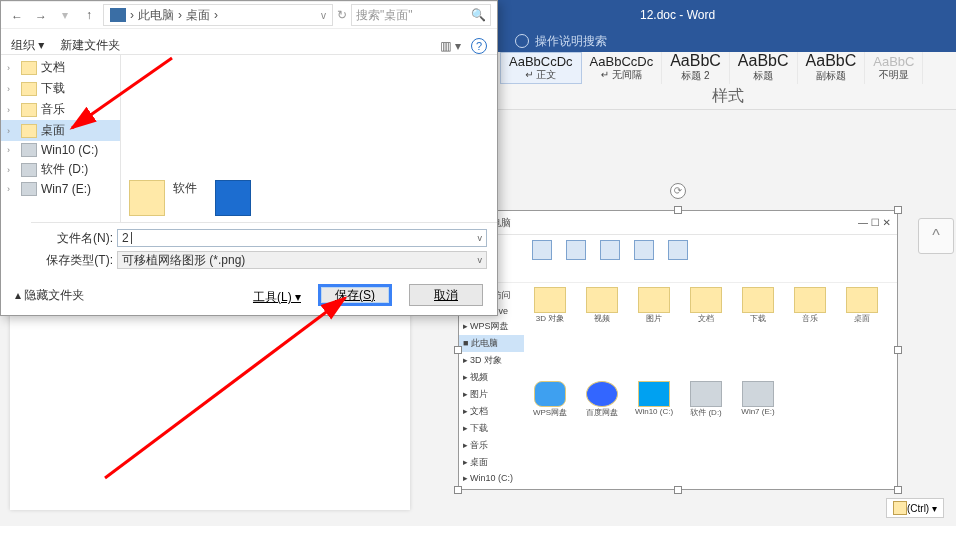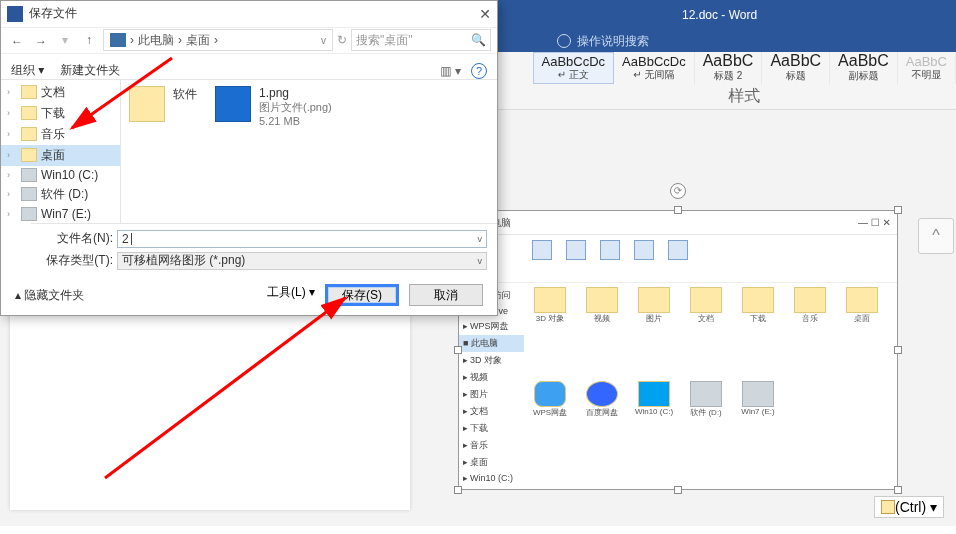--- a/index.html
+++ b/index.html
@@ -1,19 +1,19 @@
 <!DOCTYPE html>
 <html><head>
 <meta charset="utf-8">
 <style>
 * { margin: 0; padding: 0; box-sizing: border-box; font-family: "Microsoft YaHei", "Segoe UI", sans-serif; }
 body { width: 956px; height: 534px; background: #fff; position: relative; overflow: hidden; }
 
 
-.word-app { position: absolute; left: 0; top: 0; width: 956px; height: 526px; background: #f3f3f3; padding-left: 42px; }
+.word-app { position: absolute; left: 0; top: 0; width: 956px; height: 526px; background: #f3f3f3; }
 .word-title { height: 30px; background: #2b579a; color: #fff; font-size: 12px; display: flex; align-items: center; padding-left: 640px; }
 .word-tell { height: 22px; background: #2b579a; color: #c9d9ef; font-size: 12px; display: flex; align-items: center; padding-left: 515px; gap: 6px; }
 .word-tell .bulb { width: 14px; height: 14px; border: 1px solid #c9d9ef; border-radius: 50%; }
 .ribbon { height: 58px; background: #f5f5f5; border-bottom: 1px solid #dcdcdc; display: flex; }
 .ribbon-left { width: 500px; }
 .ribbon-right { flex: 1; display: flex; flex-direction: column; }
 .styles-row { display: flex; height: 42px; overflow: hidden; }
 .style-item { padding: 2px 8px; display: flex; flex-direction: column; align-items: center; justify-content: center; font-size: 10px; color: #444; border-right: 1px solid #e8e8e8; min-width: 55px; }
 .style-item.active { border: 1px solid #b5c9e5; background: #eaf1fb; }
 .style-sample { font-size: 13px; line-height: 1; color: #222; }
@@ -37,21 +37,21 @@
 .ins-tree div { padding: 2px 4px; white-space:nowrap; overflow:hidden; }
 .ins-tree .sel { background:#cde3f8; }
 .ins-grid { flex:1; display:flex; flex-wrap:wrap; align-content:flex-start; padding:4px; gap:8px; }
 .ins-item { width:44px; display:flex; flex-direction:column; align-items:center; font-size:8px; color:#555; }
 .ins-item .fico { width:32px; height:26px; background:#ffe9a8; border:1px solid #e0c97b; position:relative; }
 .ins-item .fico.drive { background:#cfd6dc; border-color:#aab1b7; }
 .ins-item .fico.cloud { background:#3ea0f0; border-radius:8px; }
 .ins-item .fico.bd { background:#3366ff; border-radius:50%;}
 .ins-item .fico.win { background:#00a1f1; }
 .ins-status { height:18px; border-top:1px solid #eee; font-size:9px; color:#666; display:flex; align-items:center; padding:0 6px; }
-.paste-opt { position:absolute; right:12px; bottom:8px; border:1px solid #ccc; background:#fff; padding:2px 6px; font-size:14px; display:flex; align-items:center; }
+.paste-opt { position:absolute; right:12px; bottom:8px; border:1px solid #ccc; background:#fff; padding:2px 6px; font-size:10px; display:flex; align-items:center; }
 
 
 .right-dock { position:absolute; right:2px; top:218px; width:36px; height:36px; border:1px solid #ccc; background:#fafafa; border-radius:3px; display:flex;align-items:center;justify-content:center;color:#888;font-size:16px;}
 
 
 .dialog { position: absolute; left: 0; top: 0; width: 498px; height: 316px; background: #fff; border: 1px solid #999; box-shadow: 3px 3px 10px rgba(0,0,0,.25); display:flex; flex-direction:column; }
 .dlg-title { height: 26px; display:flex; align-items:center; justify-content:space-between; padding:0 6px; border-bottom:0; font-size:12px; color:#333;}
 .dlg-title .left { display:flex; align-items:center; gap:6px;}
 .dlg-title .close { font-size:14px; color:#555; }
 .dlg-nav { height: 28px; border-top:1px solid #eee; border-bottom:1px solid #eee; display:flex; align-items:center; font-size:12px; padding:0 6px; gap:4px; color:#555;}
@@ -64,36 +64,36 @@
 .dlg-cmdbar .right { display:flex; gap:10px; align-items:center;}
 .dlg-cmdbar .q { width:16px;height:16px;border:1px solid #2a72c8;border-radius:50%;color:#2a72c8;font-size:11px;text-align:center;line-height:14px;}
 .dlg-body { flex:1; display:flex; }
 .tree { width:120px; border-right:1px solid #e5e5e5; font-size:12px; color:#333; padding-top:2px;}
 .tree-item { display:flex; align-items:center; gap:4px; padding:2px 6px; }
 .tree-item .exp { width:10px; color:#888; font-size:9px;}
 .tree-item.sel { background:#cde3f8; }
 .tree-item .tico { width:16px; height:14px; }
 .tico.folder { background:#ffe9a8; border:1px solid #e0c97b;}
 .tico.drive { background:#cfd6dc; border:1px solid #aab1b7;}
-.content { flex:1; padding:6px 8px; display:flex; gap:18px; align-items:flex-start;}
+.content { flex:1; padding:6px 8px; display:flex; gap:18px; align-items:flex-end;}
 .file { display:flex; gap:8px; }
 .file .thumb { width:36px; height:36px; background:#ffe9a8; border:1px solid #e0c97b;}
 .file.img .thumb { background:#1c6dd0; border:1px solid #1558a7;}
 .file-meta { font-size:12px; color:#333;}
 .file-meta .sub { font-size:11px; color:#777;}
 .dlg-fields { border-top:1px solid #e5e5e5; padding:4px 10px; font-size:12px; color:#333;margin-left:30px;}
 .field-row { display:flex; align-items:center; height:22px; gap:4px;}
 .field-row label { width:72px; text-align:right;}
 .field-row .input { flex:1; border:1px solid #abc; height:18px; background:#fff; font-size:12px; padding:0 4px; display:flex; align-items:center; position:relative;}
 .field-row .input .caret { width:1px;height:12px;background:#444;margin-left:2px;}
 .field-row .combo { flex:1; border:1px solid #ccc; height:18px; background:#f0f0f0; font-size:12px; padding:0 4px; display:flex; align-items:center; justify-content:space-between;}
 .combo .dd { font-size:9px; color:#666;}
 .dlg-footer { height:40px; display:flex; align-items:center; justify-content:space-between; padding:0 14px; font-size:12px;}
 .dlg-footer .left { color:#333;}
-.dlg-footer .right { display:flex; gap:10px; align-items:flex-start;}
+.dlg-footer .right { display:flex; gap:17px; align-items:flex-end;text-decoration:underline;}
 .win-btn { width:74px; height:22px; border:1px solid #adadad; background:#e9e9e9; font-size:12px; display:flex; align-items:center; justify-content:center; }
 .win-btn.primary { border:3px solid #3b82f6; box-shadow: 0 0 0 1px #bcd6f0 inset;}
 .tool-dd { display:flex; align-items:center; gap:2px;}
 
 
 .arrow { position:absolute; pointer-events:none; }
 .arrow-line { stroke:#ff0000; stroke-width:3; fill:none;}
 .arrow-head { fill:#ff0000;}
 
 
@@ -253,27 +253,20 @@
     </div>
   </div>
 
   <div class="paste-opt">
     <span style="width:14px;height:14px;border:1px solid #c0a050;background:#ffe9a8"></span>
     <span>(Ctrl) ▾</span>
   </div>
 </div>
 
 <div class="dialog">
-  <div class="dlg-title">
-    <div class="left">
-      <span style="width:16px;height:16px;background:#2b579a"></span>
-      <span>保存文件</span>
-    </div>
-    <span class="close">✕</span>
-  </div>
 
   <div class="dlg-nav">
     <span class="nav-arrow">←</span>
     <span class="nav-arrow">→</span>
     <span class="nav-arrow" style="color:#bbb">▾</span>
     <span class="nav-arrow">↑</span>
     <div class="breadcrumb">
       <span class="bc-icon"></span>
       <span>›</span>
       <span>此电脑</span>
@@ -338,21 +331,20 @@
           <span>Win7 (E:)</span>
         </div>
       </div>
     <div class="content" id="dlg-content">
         <div class="file">
           <div class="thumb"></div>
           <div class="file-meta">软件</div>
         </div>
         <div class="file img">
           <div class="thumb"></div>
-          <div class="file-meta">1.png<div class="sub">图片文件(.png)</div><div class="sub">5.21 MB</div></div>
         </div>
       </div>
   </div>
 
   <div class="dlg-fields">
     <div class="field-row">
       <label>文件名(N):</label>
       <div class="input">
         <span>2</span>
         <span class="caret"></span>

